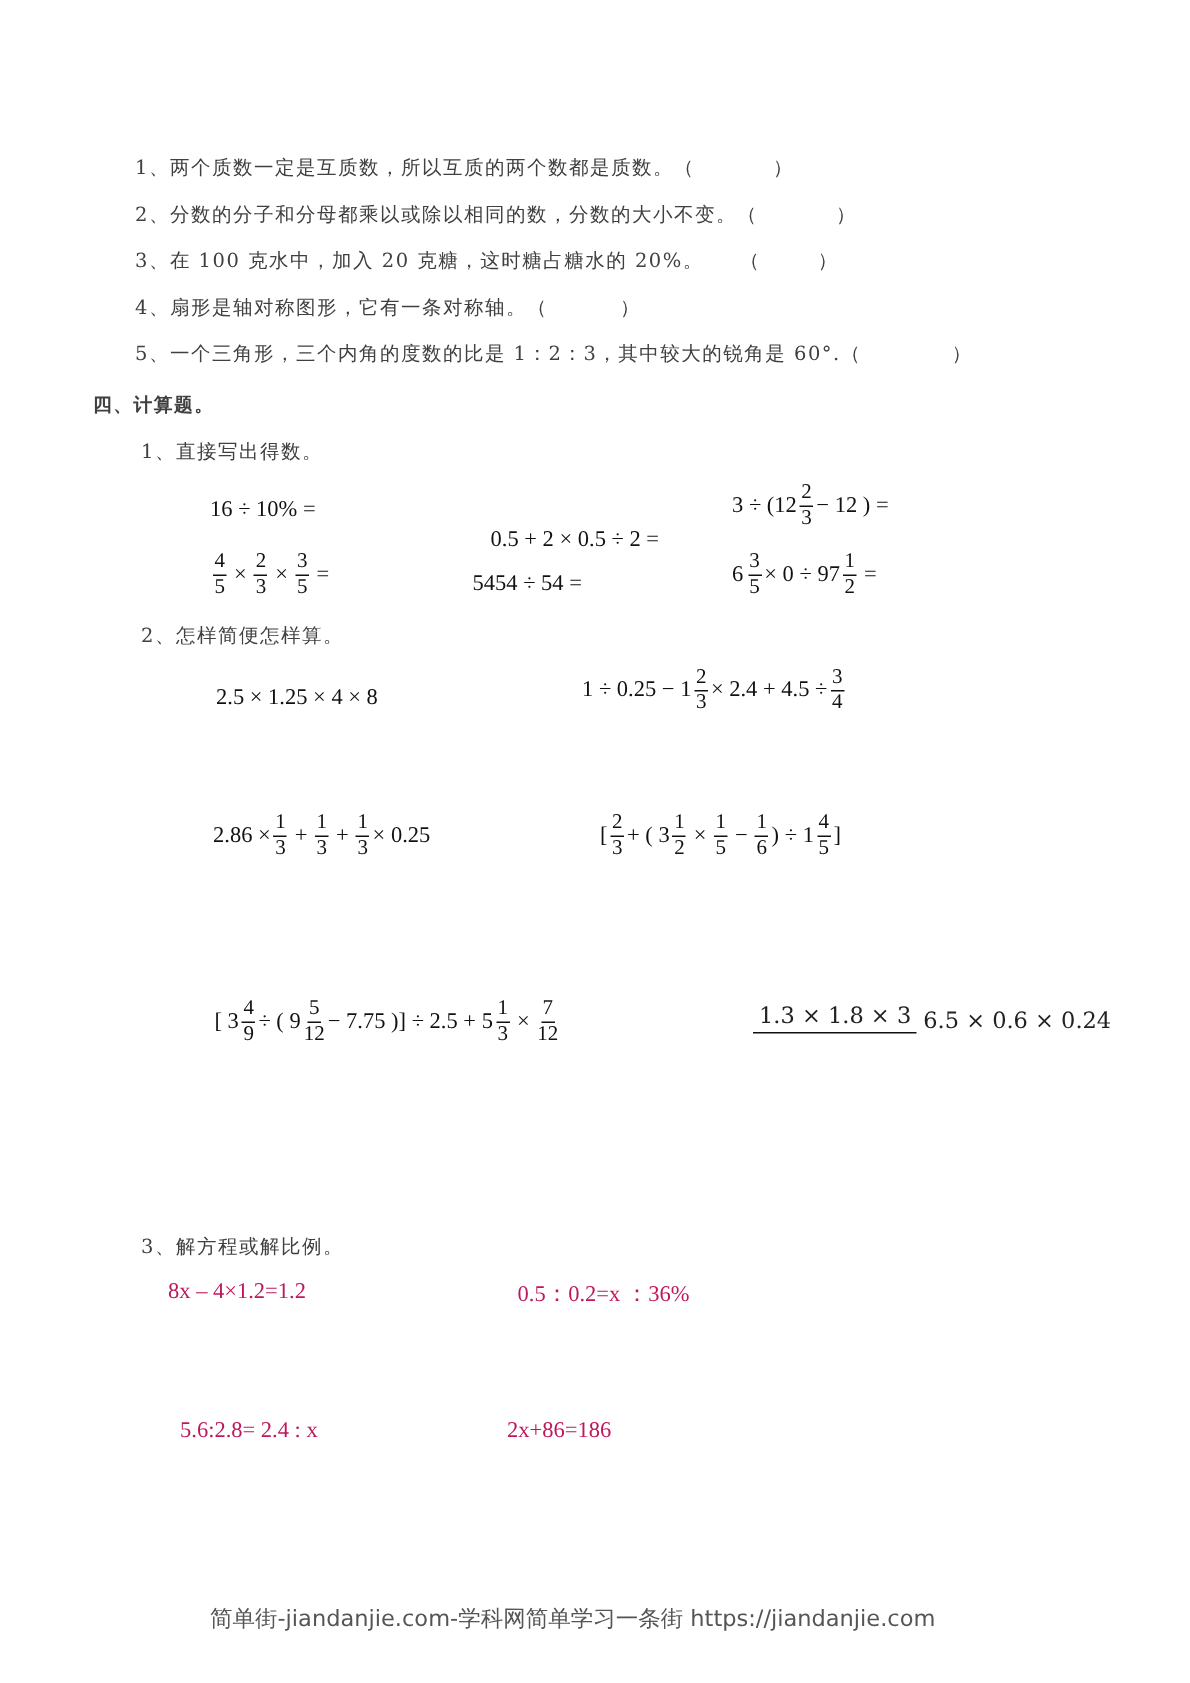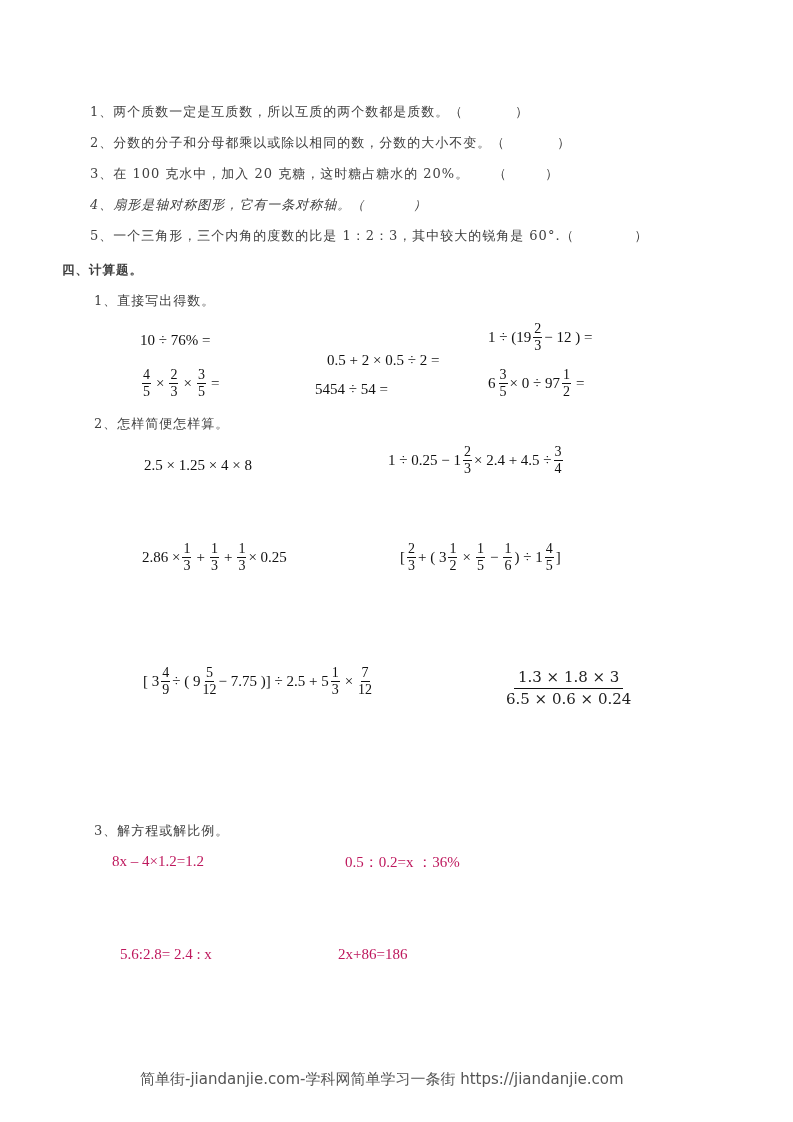--- a/index.html
+++ b/index.html
@@ -8,52 +8,52 @@
   .abs { position: absolute; white-space: nowrap; }
   .cn { font-family: "DejaVu Serif", serif; font-size: 13px; color: #404040; letter-spacing: 1px; }
   .bold { font-weight: bold; font-size: 12.5px; }
   .math { font-family: "Liberation Serif", serif; font-size: 15px; color: #111; display: flex; align-items: center; }
   .frac { display: inline-flex; flex-direction: column; align-items: center; vertical-align: middle;
           margin: 0 2px; line-height: 1; font-size: 14px; }
   .frac .num { padding: 0 1px 1px; border-bottom: 1px solid #111; }
   .frac .den { padding-top: 1px; }
   .mixed-int { margin-right: 1px; }
   .op { margin: 0 3px; }
-  .bigfrac { display: inline-flex; flex-direction: column; align-items: center; font-size: 15px; line-height: 1.15; }
+  .bigfrac { display: inline-flex; flex-direction: row; align-items: center; font-size: 15px; line-height: 1.15; }
   .bigfrac .num { padding: 0 4px 2px; border-bottom: 1px solid #111; }
   .bigfrac .den { padding: 2px 4px 0; }
   .footer { font-family: "DejaVu Sans", sans-serif; font-size: 15px; color: #555; }
   .eq { font-family: "Liberation Serif", serif; font-size: 15px; color: #be185d; }
 </style>
 </head>
 <body>
 
 <div class="abs cn" style="left:90px; top:103px;">
   <span>1、两个质数一定是互质数，所以互质的两个数都是质数。（</span><span style="display:inline-block;width:52px;"></span><span>）</span>
 </div>
 <div class="abs cn" style="left:90px; top:134px;">
   <span>2、分数的分子和分母都乘以或除以相同的数，分数的大小不变。（</span><span style="display:inline-block;width:52px;"></span><span>）</span>
 </div>
 <div class="abs cn" style="left:90px; top:165px;">
   <span>3、在 100 克水中，加入 20 克糖，这时糖占糖水的 20%。</span><span style="display:inline-block;width:24px;"></span><span>（</span><span style="display:inline-block;width:38px;"></span><span>）</span>
 </div>
-<div class="abs cn" style="left:90px; top:196px;font-style:italic;">
+<div class="abs cn" style="left:90px; top:196px;">
   <span>4、扇形是轴对称图形，它有一条对称轴。（</span><span style="display:inline-block;width:48px;"></span><span>）</span>
 </div>
 <div class="abs cn" style="left:90px; top:227px;">
   <span>5、一个三角形，三个内角的度数的比是 1：2：3，其中较大的锐角是 60°.（</span><span style="display:inline-block;width:60px;"></span><span>）</span>
 </div>
 
 <div class="abs cn bold" style="left:62px; top:262px;">四、计算题。</div>
 <div class="abs cn" style="left:94px; top:292px;">1、直接写出得数。</div>
 
-<div class="abs math" style="left:140px; top:332px;">10 ÷ 76% =</div>
+<div class="abs math" style="left:140px; top:332px;">16 ÷ 10% =</div>
 <div class="abs math" style="left:327px; top:332px;margin-top:20px;">0.5 + 2 × 0.5 ÷ 2 =</div>
 <div class="abs math" style="left:488px; top:322px;">
-  <span>1 ÷ (19</span>
+  <span>3 ÷ (12</span>
   <span class="frac">
       <span class="num">2</span>
       <span class="den">3</span>
     </span>
   <span>− 12 ) =</span>
 </div>
 
 <div class="abs math" style="left:140px; top:368px;">
   <span class="frac">
       <span class="num">4</span>

